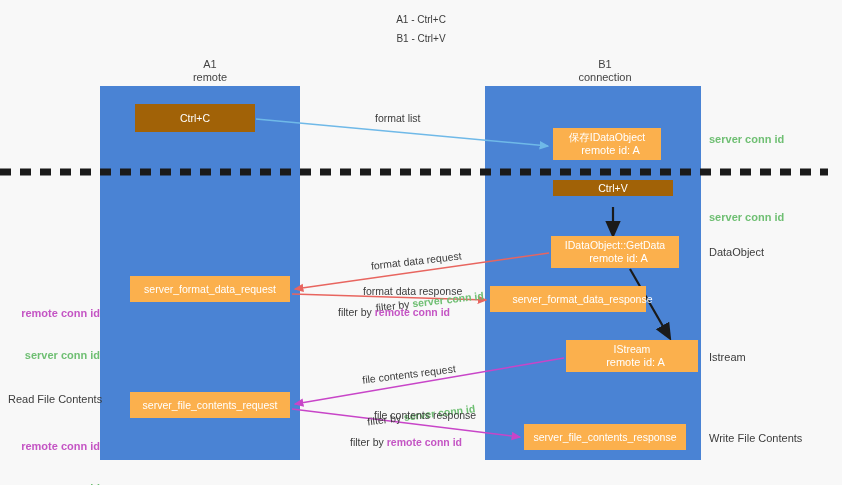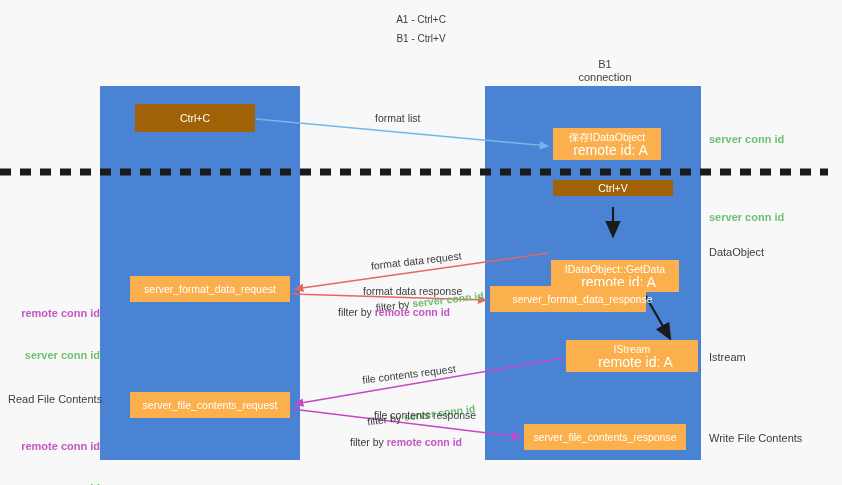--- a/index.html
+++ b/index.html
@@ -61,26 +61,26 @@
     justify-content: center;
     color: #ffffff;
     font-size: 10.5px;
     line-height: 13px;
     text-align: center;
     padding: 2px 4px;
     white-space: pre;
   }
   .node.green  { background: #a16207; }
   .node.orange { background: #fbb04d; }
-  .node .l2 { font-size: 14px; padding-left: 7px; }
+  .node .l2 { font-size: 11px; padding-left: 7px; }
 
   #node-ctrl-c            { left: 135px; top: 104px; width: 120px; height: 28px; }
   #node-save-idataobject  { left: 553px; top: 128px; width: 108px; height: 32px; }
   #node-ctrl-v            { left: 553px; top: 180px; width: 120px; height: 16px; }
-  #node-getdata           { left: 551px; top: 236px; width: 128px; height: 32px; margin-top: 24px; }
+  #node-getdata           { left: 551px; top: 236px; width: 128px; height: 32px; }
   #node-fmt-req           { left: 130px; top: 276px; width: 160px; height: 26px; }
   #node-fmt-resp          { left: 490px; top: 286px; width: 156px; height: 26px; padding-left: 33px; }
   #node-istream           { left: 566px; top: 340px; width: 132px; height: 32px; }
   #node-file-req          { left: 130px; top: 392px; width: 160px; height: 26px; }
   #node-file-resp         { left: 524px; top: 424px; width: 162px; height: 26px; }
 
   
   .side {
     font-size: 11px;
     line-height: 14px;
@@ -133,20 +133,22 @@
   }
 </style>
 </head>
 <body>
 
 <div id="stage">
 
   <div id="title" class="abs">A1 - Ctrl+C
 B1 - Ctrl+V</div>
 
+  <div id="lane-head-a1" class="abs lane-head">A1
+remote</div>
   <div id="lane-head-b1" class="abs lane-head">B1
 connection</div>
 
   <div id="lane-col-a1" class="abs lane-col"></div>
   <div id="lane-col-b1" class="abs lane-col"></div>
 
   <svg id="edges" class="abs" xmlns="http://www.w3.org/2000/svg">
     <defs>
       <marker id="ah-blue" markerWidth="7" markerHeight="7" refX="6" refY="3" orient="auto">
         <path d="M0,0 L7,3 L0,6 z" fill="#6fb9e8"></path>

